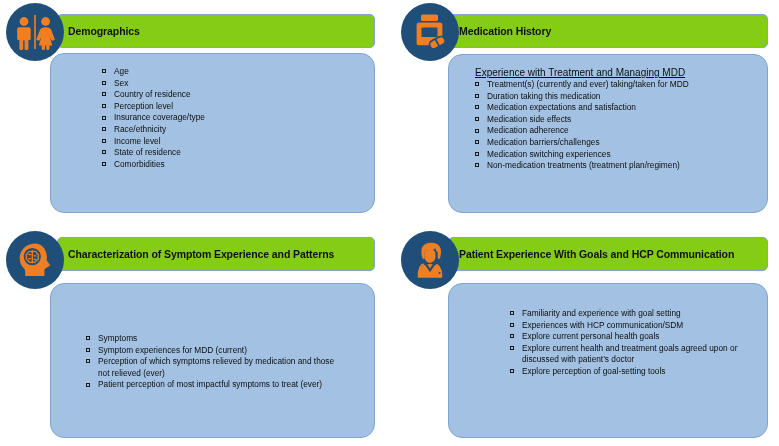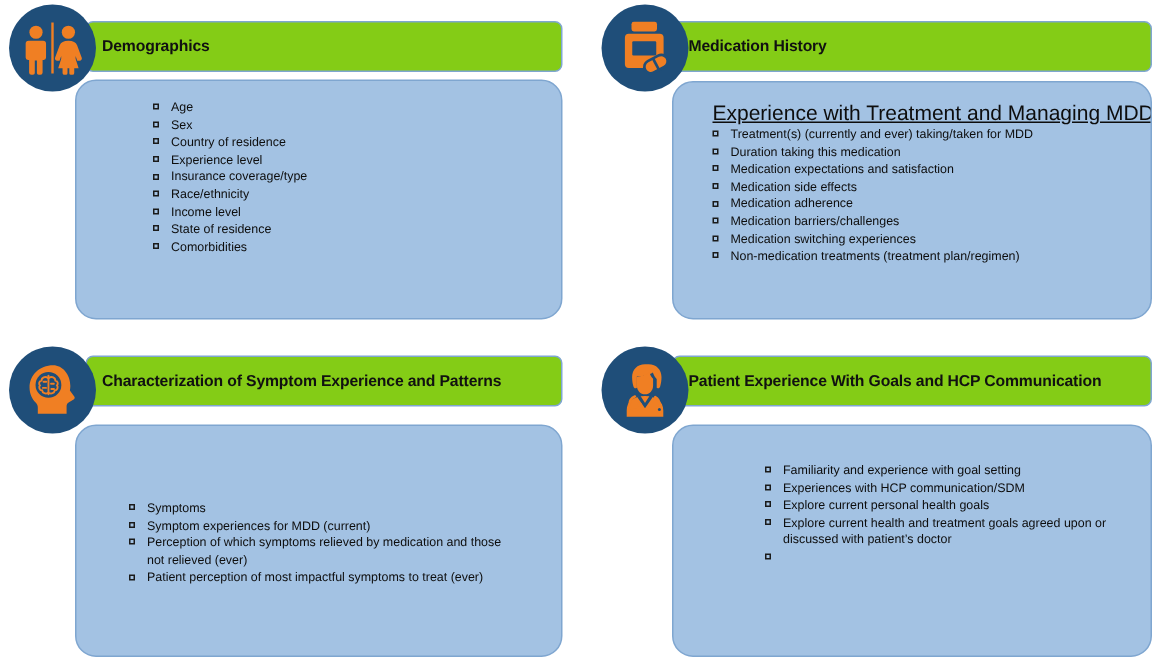--- a/index.html
+++ b/index.html
@@ -98,21 +98,21 @@
   .quad.br .content-box { left: 58px; top: 60px; width: 320px; height: 155px; }
 
   .content-inner {
     padding: 0;
     position: relative;
     height: 100%;
   }
 
   
   .sec-heading {
-    font-size: 14px;
+    font-size: 10px;
     font-weight: normal;
     color: #0D0D0D;
     text-decoration: underline;
     white-space: nowrap;
   }
 
   ul.bullets {
     list-style: none;
     margin: 0;
     padding: 0;
@@ -176,21 +176,21 @@
 <div class="board">
 
   <div class="quad tl">
 
     <div class="content-box">
       <div class="content-inner">
         <ul class="bullets list-tl">
           <li><span class="sq"></span><span>Age</span></li>
           <li><span class="sq"></span><span>Sex</span></li>
           <li><span class="sq"></span><span>Country of residence</span></li>
-          <li><span class="sq"></span><span>Experience level</span></li>
+          <li><span class="sq"></span><span>Perception level</span></li>
           <li><span class="sq"></span><span>Insurance coverage/type</span></li>
           <li><span class="sq"></span><span>Race/ethnicity</span></li>
           <li><span class="sq"></span><span>Income level</span></li>
           <li><span class="sq"></span><span>State of residence</span></li>
           <li><span class="sq"></span><span>Comorbidities</span></li>
         </ul>
       </div>
     </div>
 
     <div class="header-bar">
@@ -291,21 +291,21 @@
 
   <div class="quad br">
 
     <div class="content-box">
       <div class="content-inner">
         <ul class="bullets list-br" style="width:242px;">
           <li><span class="sq"></span><span>Familiarity and experience with goal setting</span></li>
           <li><span class="sq"></span><span>Experiences with HCP communication/SDM</span></li>
           <li><span class="sq"></span><span>Explore current personal health goals</span></li>
           <li><span class="sq"></span><span>Explore current health and treatment goals agreed upon or discussed with patient’s doctor</span></li>
-          <li><span class="sq"></span></li>
+          <li><span class="sq"></span><span>Explore perception of goal-setting tools</span></li>
         </ul>
       </div>
     </div>
 
     <div class="header-bar">
       <span class="header-title">Patient Experience With Goals and HCP Communication</span>
     </div>
 
     <div class="icon-circle">
       <svg width="46" height="46" viewBox="0 0 46 46" aria-hidden="true">

